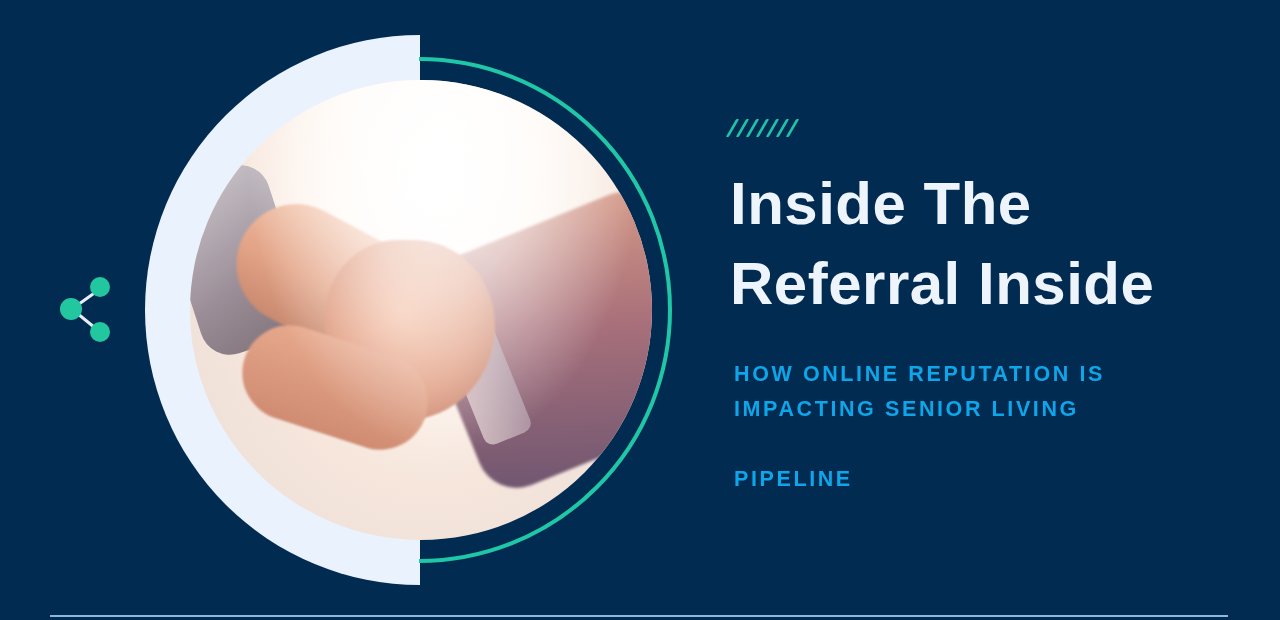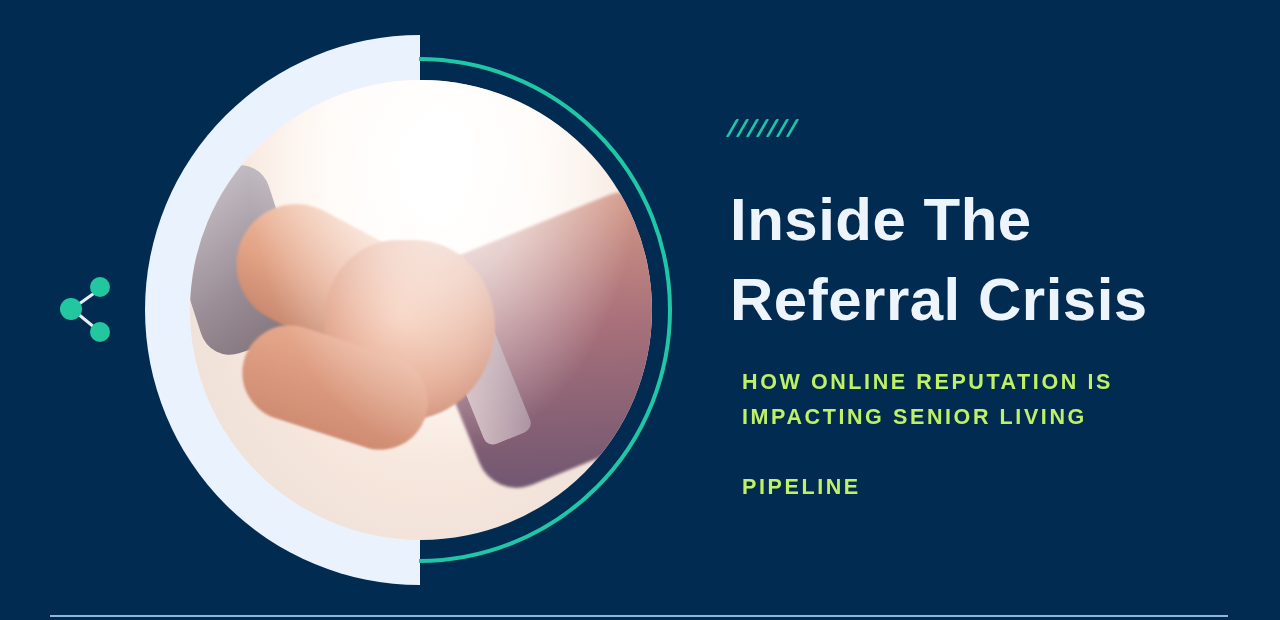--- a/index.html
+++ b/index.html
@@ -61,27 +61,27 @@
     position:absolute; left:58px; top:274px; width:56px; height:72px;
   }
   .stripes {
     position:absolute; left:731px; top:119px; height:18px; display:flex; gap:7px;
   }
   .stripes span {
     display:block; width:3px; height:18px; background:#21c3a8;
     transform: skewX(-30deg); border-radius:1px;
   }
   .title {
-    position:absolute; left:730px; top:180px; margin:0;
+    position:absolute; left:730px; top:164px; margin:0;
     color:#eef4fb; font-weight:700; font-size:60px; line-height:80px;
     letter-spacing:0.5px;
   }
   .subtitle {
-    position:absolute; left:730px; top:353px; margin:12px; width:500px;
-    color:#bef264; font-weight:700; font-size:21.5px; line-height:35px;
+    position:absolute; left:730px; top:353px; margin:4px; width:500px;
+    color:#0ea5e9; font-weight:700; font-size:21.5px; line-height:35px;
     letter-spacing:2.6px; text-transform:uppercase;
   }
   .divider {
     position:absolute; left:50px; top:615px; width:1178px; height:2px;
     background:#8fb6e0;
   }
 </style>
 </head>
 <body>
 
@@ -113,21 +113,21 @@
   <span></span>
   <span></span>
   <span></span>
   <span></span>
   <span></span>
   <span></span>
 </div>
 
 <h1 class="title">
   <span>Inside The</span><br>
-  <span>Referral Crisis</span>
+  <span>Referral Inside</span>
 </h1>
 
 <p class="subtitle">
   <span>HOW ONLINE REPUTATION IS</span><br>
   <span>IMPACTING SENIOR LIVING</span><br>
   <br>
   <span>PIPELINE</span>
 </p>
 
 <div class="divider"></div>

